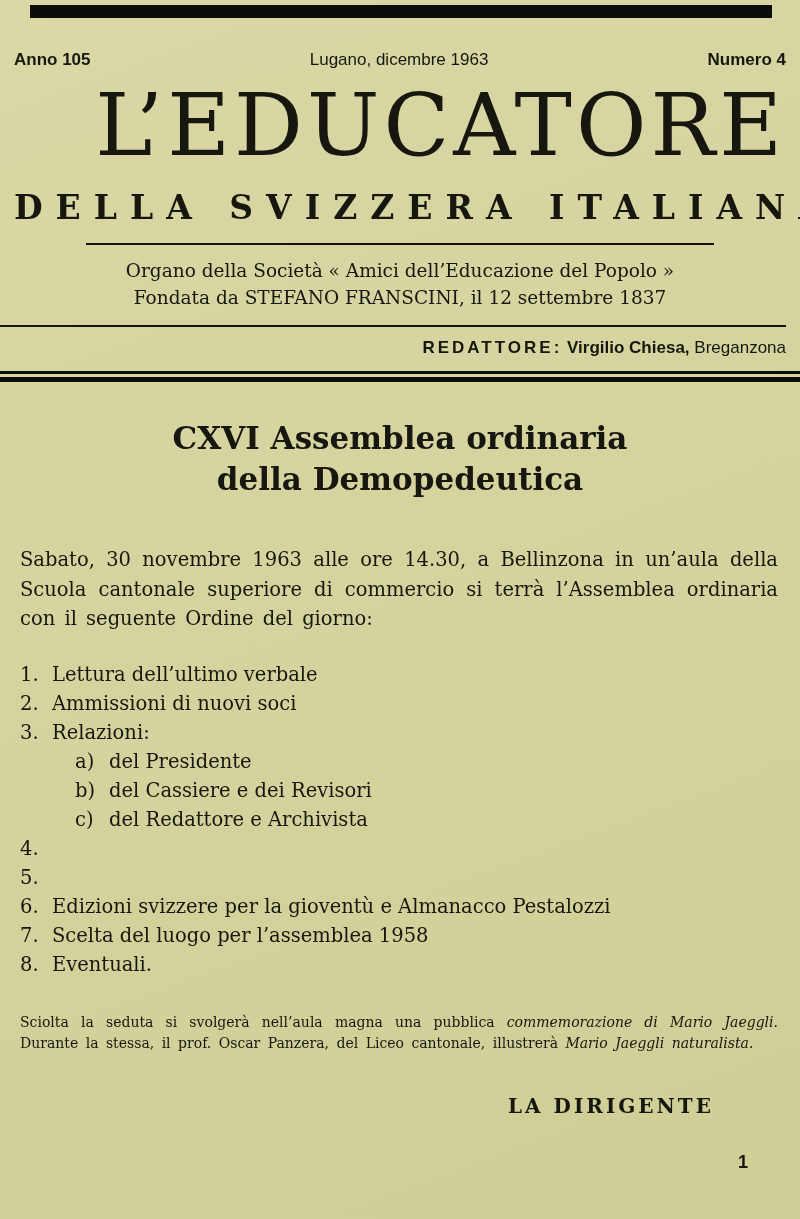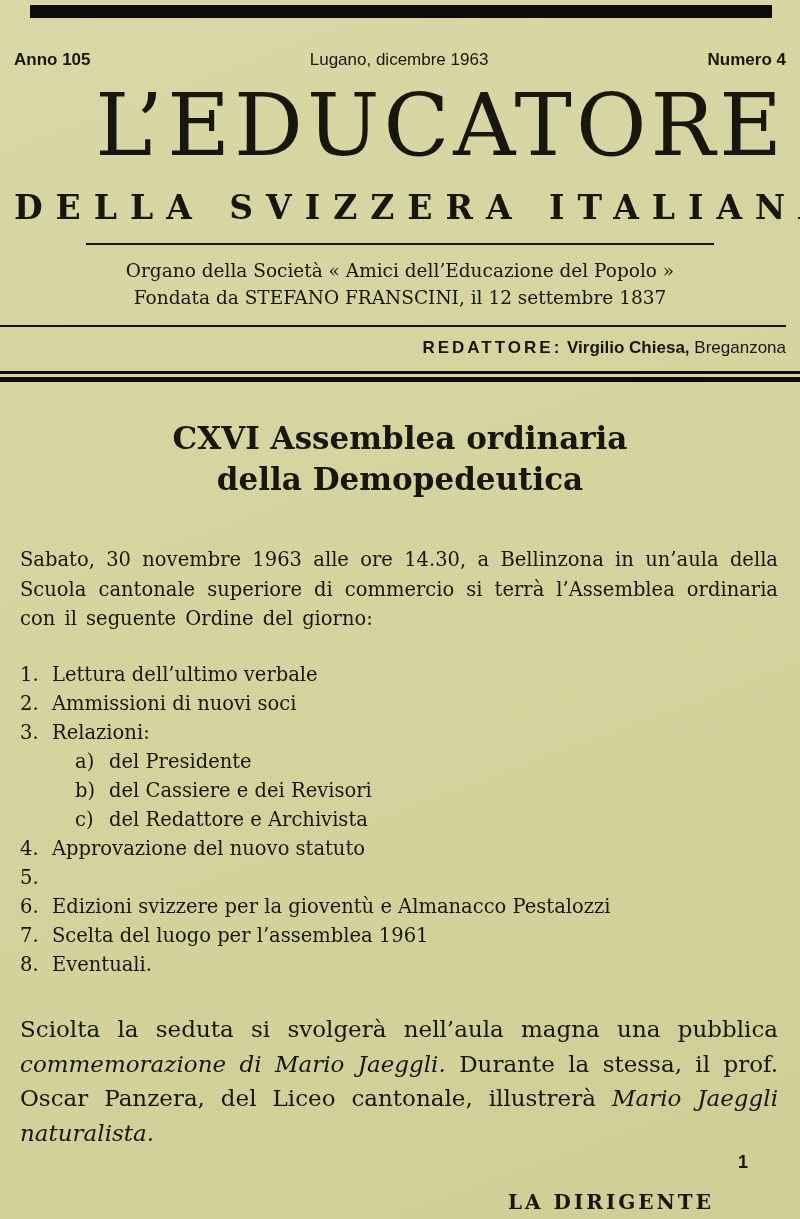--- a/index.html
+++ b/index.html
@@ -82,21 +82,21 @@
   }
 
   .agenda { margin:28px 0 0 6px; font-size:19.5px; }
   .agenda-row { display:flex; line-height:27px; margin-bottom:2px; }
   .agenda-num { width:32px; flex:0 0 32px; }
   .agenda-sub { margin-left:55px; }
   .agenda-sub .agenda-num { width:34px; flex:0 0 34px; }
 
   .closing {
     margin:34px 8px 0 6px;
-    font-size:23px;
+    font-size:14px;
     line-height:1.5;
     text-align:justify;
     word-spacing:3px;
   }
   .closing .it { font-style:italic; }
 
   .signature {
     margin:40px 72px 0 0;
     text-align:right;
     font-size:20px;
@@ -174,32 +174,31 @@
     <div class="agenda-row agenda-sub">
       <span class="agenda-num">b)</span>
       <span>del Cassiere e dei Revisori</span>
     </div>
     <div class="agenda-row agenda-sub">
       <span class="agenda-num">c)</span>
       <span>del Redattore e Archivista</span>
     </div>
     <div class="agenda-row">
       <span class="agenda-num">4.</span>
-      <span>Approvazione del nuovo statuto</span>
     </div>
     <div class="agenda-row">
       <span class="agenda-num">5.</span>
     </div>
     <div class="agenda-row">
       <span class="agenda-num">6.</span>
       <span>Edizioni svizzere per la gioventù e Almanacco Pestalozzi</span>
     </div>
     <div class="agenda-row">
       <span class="agenda-num">7.</span>
-      <span>Scelta del luogo per l’assemblea 1961</span>
+      <span>Scelta del luogo per l’assemblea 1958</span>
     </div>
     <div class="agenda-row">
       <span class="agenda-num">8.</span>
       <span>Eventuali.</span>
     </div>
   </div>
 
   <p class="closing"><span>Sciolta la seduta si svolgerà nell’aula magna una pubblica </span><span class="it">commemorazione di Mario Jaeggli.</span><span> Durante la stessa, il prof. Oscar Panzera, del Liceo cantonale, illustrerà </span><span class="it">Mario Jaeggli naturalista.</span></p>
 
   <div class="signature">LA  DIRIGENTE</div>

